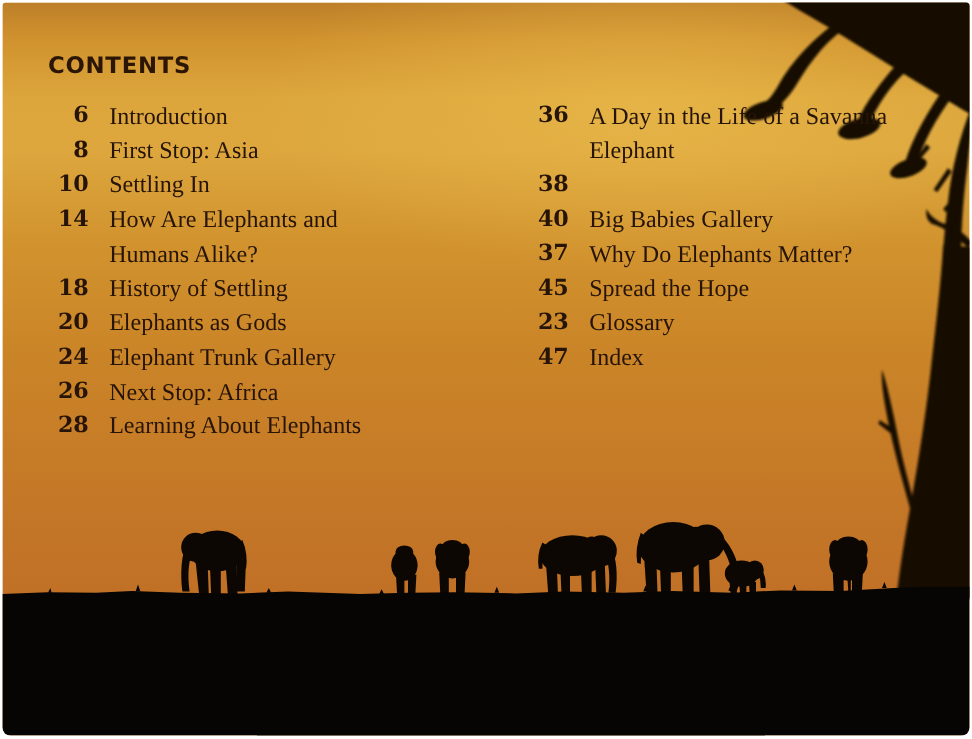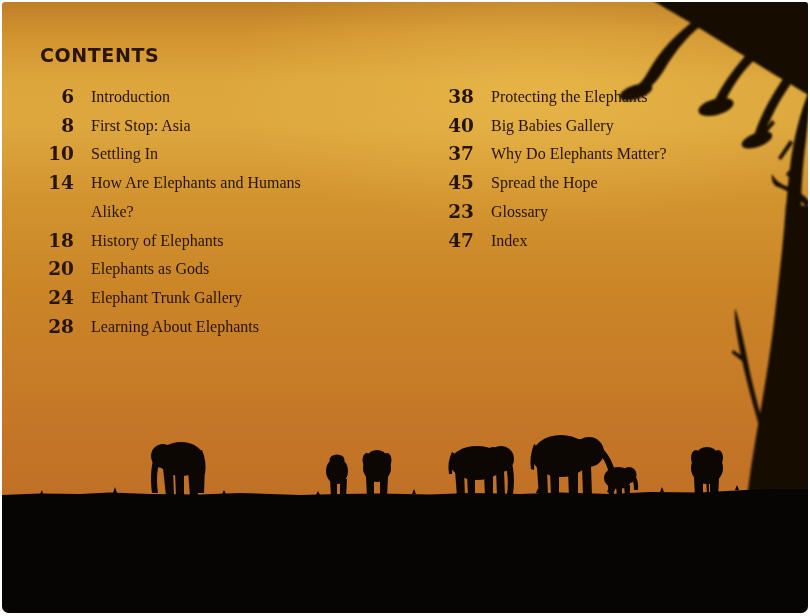--- a/index.html
+++ b/index.html
@@ -39,21 +39,21 @@
   .toc-row{
     display:grid;grid-template-columns:34px auto;column-gap:17px;
     line-height:28.7px;color:var(--body-text);
   }
   .col-0 .toc-row{grid-template-columns:34px 242px;}
   .col-1 .toc-row{grid-template-columns:34px 266px;}
   .toc-num{
     text-align:right;font-family:"DejaVu Serif",serif;font-weight:bold;
     font-size:18.5px;
   }
-  .toc-title{font-size:16px;}
+  .toc-title{font-size:20px;}
 </style>
 </head>
 <body>
 
 <div class="page">
   <div class="photo">
 
     <svg class="scene" viewBox="2 2 806 611" preserveAspectRatio="none" xmlns="http://www.w3.org/2000/svg">
       <defs>
         <filter id="soft" x="-10%" y="-10%" width="120%" height="120%">
@@ -170,44 +170,51 @@
     <span class="toc-title">Settling In</span>
   </div>
 
   <div class="toc-row">
     <span class="toc-num">14</span>
     <span class="toc-title">How Are Elephants and Humans Alike?</span>
   </div>
 
   <div class="toc-row">
     <span class="toc-num">18</span>
-    <span class="toc-title">History of Elephants</span>
+    <span class="toc-title">History of Settling</span>
   </div>
 
   <div class="toc-row">
     <span class="toc-num">20</span>
     <span class="toc-title">Elephants as Gods</span>
   </div>
 
   <div class="toc-row">
     <span class="toc-num">24</span>
     <span class="toc-title">Elephant Trunk Gallery</span>
   </div>
 
+  <div class="toc-row">
+    <span class="toc-num">26</span>
+    <span class="toc-title">Next Stop: Africa</span>
+  </div>
 
   <div class="toc-row">
     <span class="toc-num">28</span>
     <span class="toc-title">Learning About Elephants</span>
   </div>
 </div>
       <div class="toc-col col-1">
+  <div class="toc-row">
+    <span class="toc-num">36</span>
+    <span class="toc-title">A Day in the Life of a Savanna Elephant</span>
+  </div>
 
   <div class="toc-row">
     <span class="toc-num">38</span>
-    <span class="toc-title">Protecting the Elephants</span>
   </div>
 
   <div class="toc-row">
     <span class="toc-num">40</span>
     <span class="toc-title">Big Babies Gallery</span>
   </div>
 
   <div class="toc-row">
     <span class="toc-num">37</span>
     <span class="toc-title">Why Do Elephants Matter?</span>

